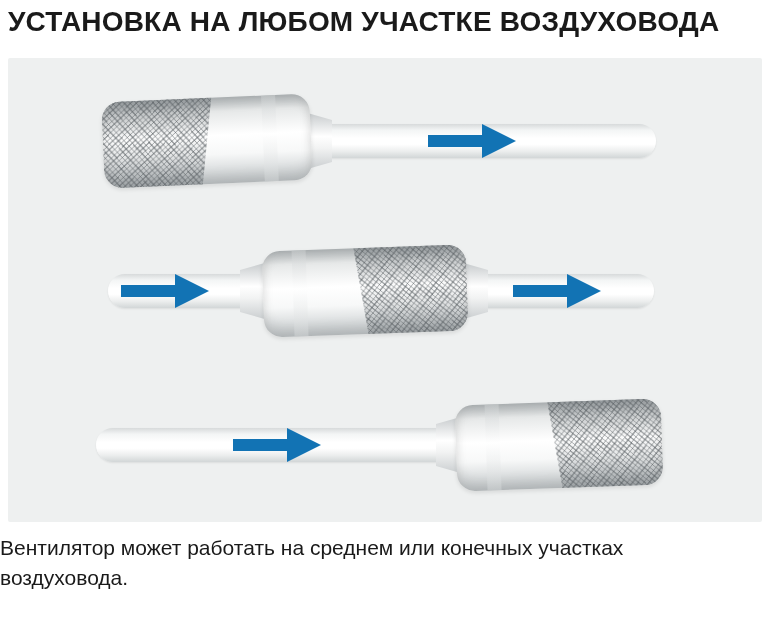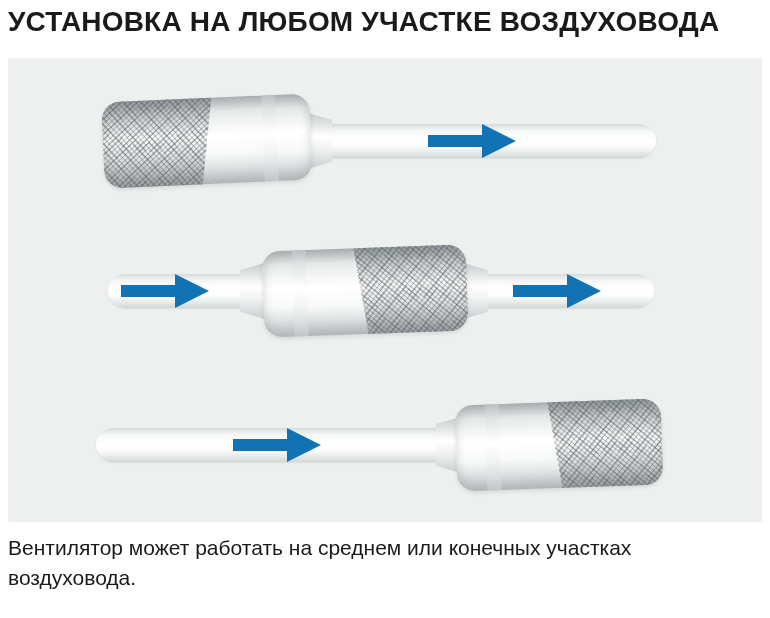--- a/index.html
+++ b/index.html
@@ -68,21 +68,21 @@
   .arrow .shaft{
     position:absolute;left:0;top:11px;width:54px;height:12px;background:var(--arrow);
   }
   .arrow .head{
     position:absolute;left:54px;top:0;width:0;height:0;
     border-left:34px solid var(--arrow);
     border-top:17px solid transparent;border-bottom:17px solid transparent;
   }
 
   .caption{
-    position:absolute;left:8px;top:533px;max-width:690px;
+    position:absolute;left:0;top:533px;max-width:690px;
     font-size:21px;line-height:1.45;color:var(--text);
   }
 </style>
 </head>
 <body>
 
 <div class="page">
 
   <div class="title">УСТАНОВКА НА ЛЮБОМ УЧАСТКЕ ВОЗДУХОВОДА</div>
 

